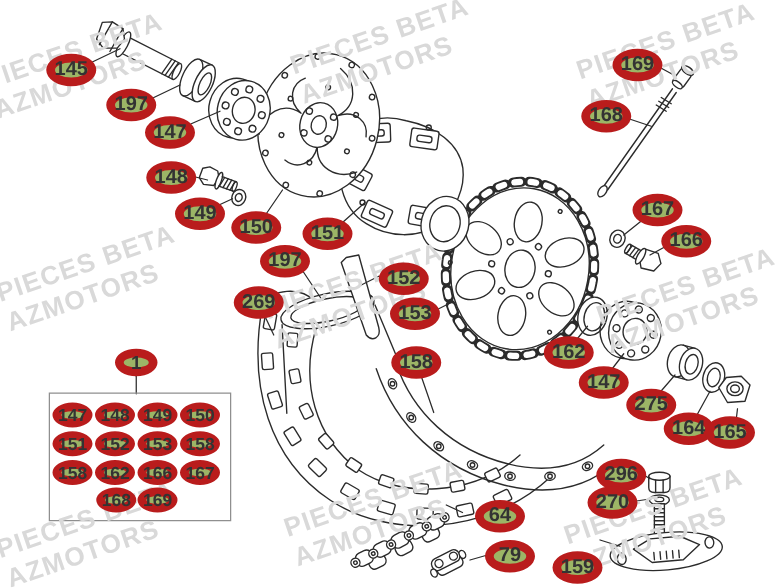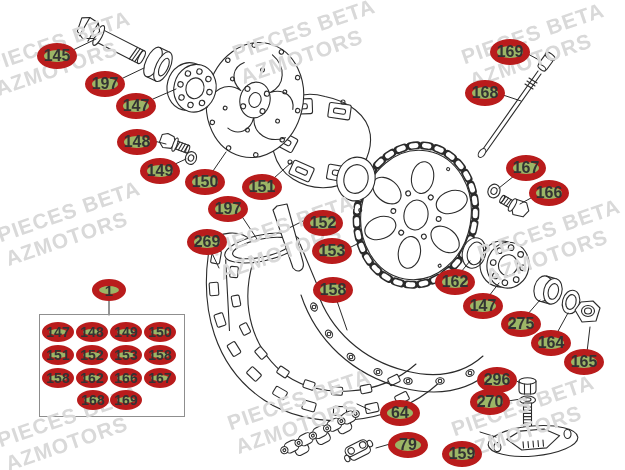--- a/index.html
+++ b/index.html
@@ -401,21 +401,21 @@
   <div class="tag" style="left:242px;top:174px">151</div>
   <div class="tag" style="left:208px;top:196px">197</div>
   <div class="tag" style="left:303px;top:210px">152</div>
   <div class="tag" style="left:187px;top:229px">269</div>
   <div class="tag" style="left:312px;top:238px">153</div>
   <div class="tag" style="left:313px;top:277px">158</div>
   <div class="tag" style="left:435px;top:269px">162</div>
   <div class="tag" style="left:463px;top:293px">147</div>
   <div class="tag" style="left:501px;top:311px">275</div>
   <div class="tag" style="left:531px;top:330px">164</div>
-  <div class="tag" style="left:564px;top:349px">165</div>
+  <div class="tag" style="left:564px;top:333px">165</div>
   <div class="tag" style="left:529px;top:180px">166</div>
   <div class="tag" style="left:506px;top:155px">167</div>
   <div class="tag" style="left:465px;top:80px">168</div>
   <div class="tag" style="left:490px;top:39px">169</div>
   <div class="tag" style="left:477px;top:367px">296</div>
   <div class="tag" style="left:470px;top:389px">270</div>
   <div class="tag" style="left:442px;top:441px">159</div>
   <div class="tag" style="left:380px;top:400px">64</div>
   <div class="tag" style="left:388px;top:432px">79</div>
 

